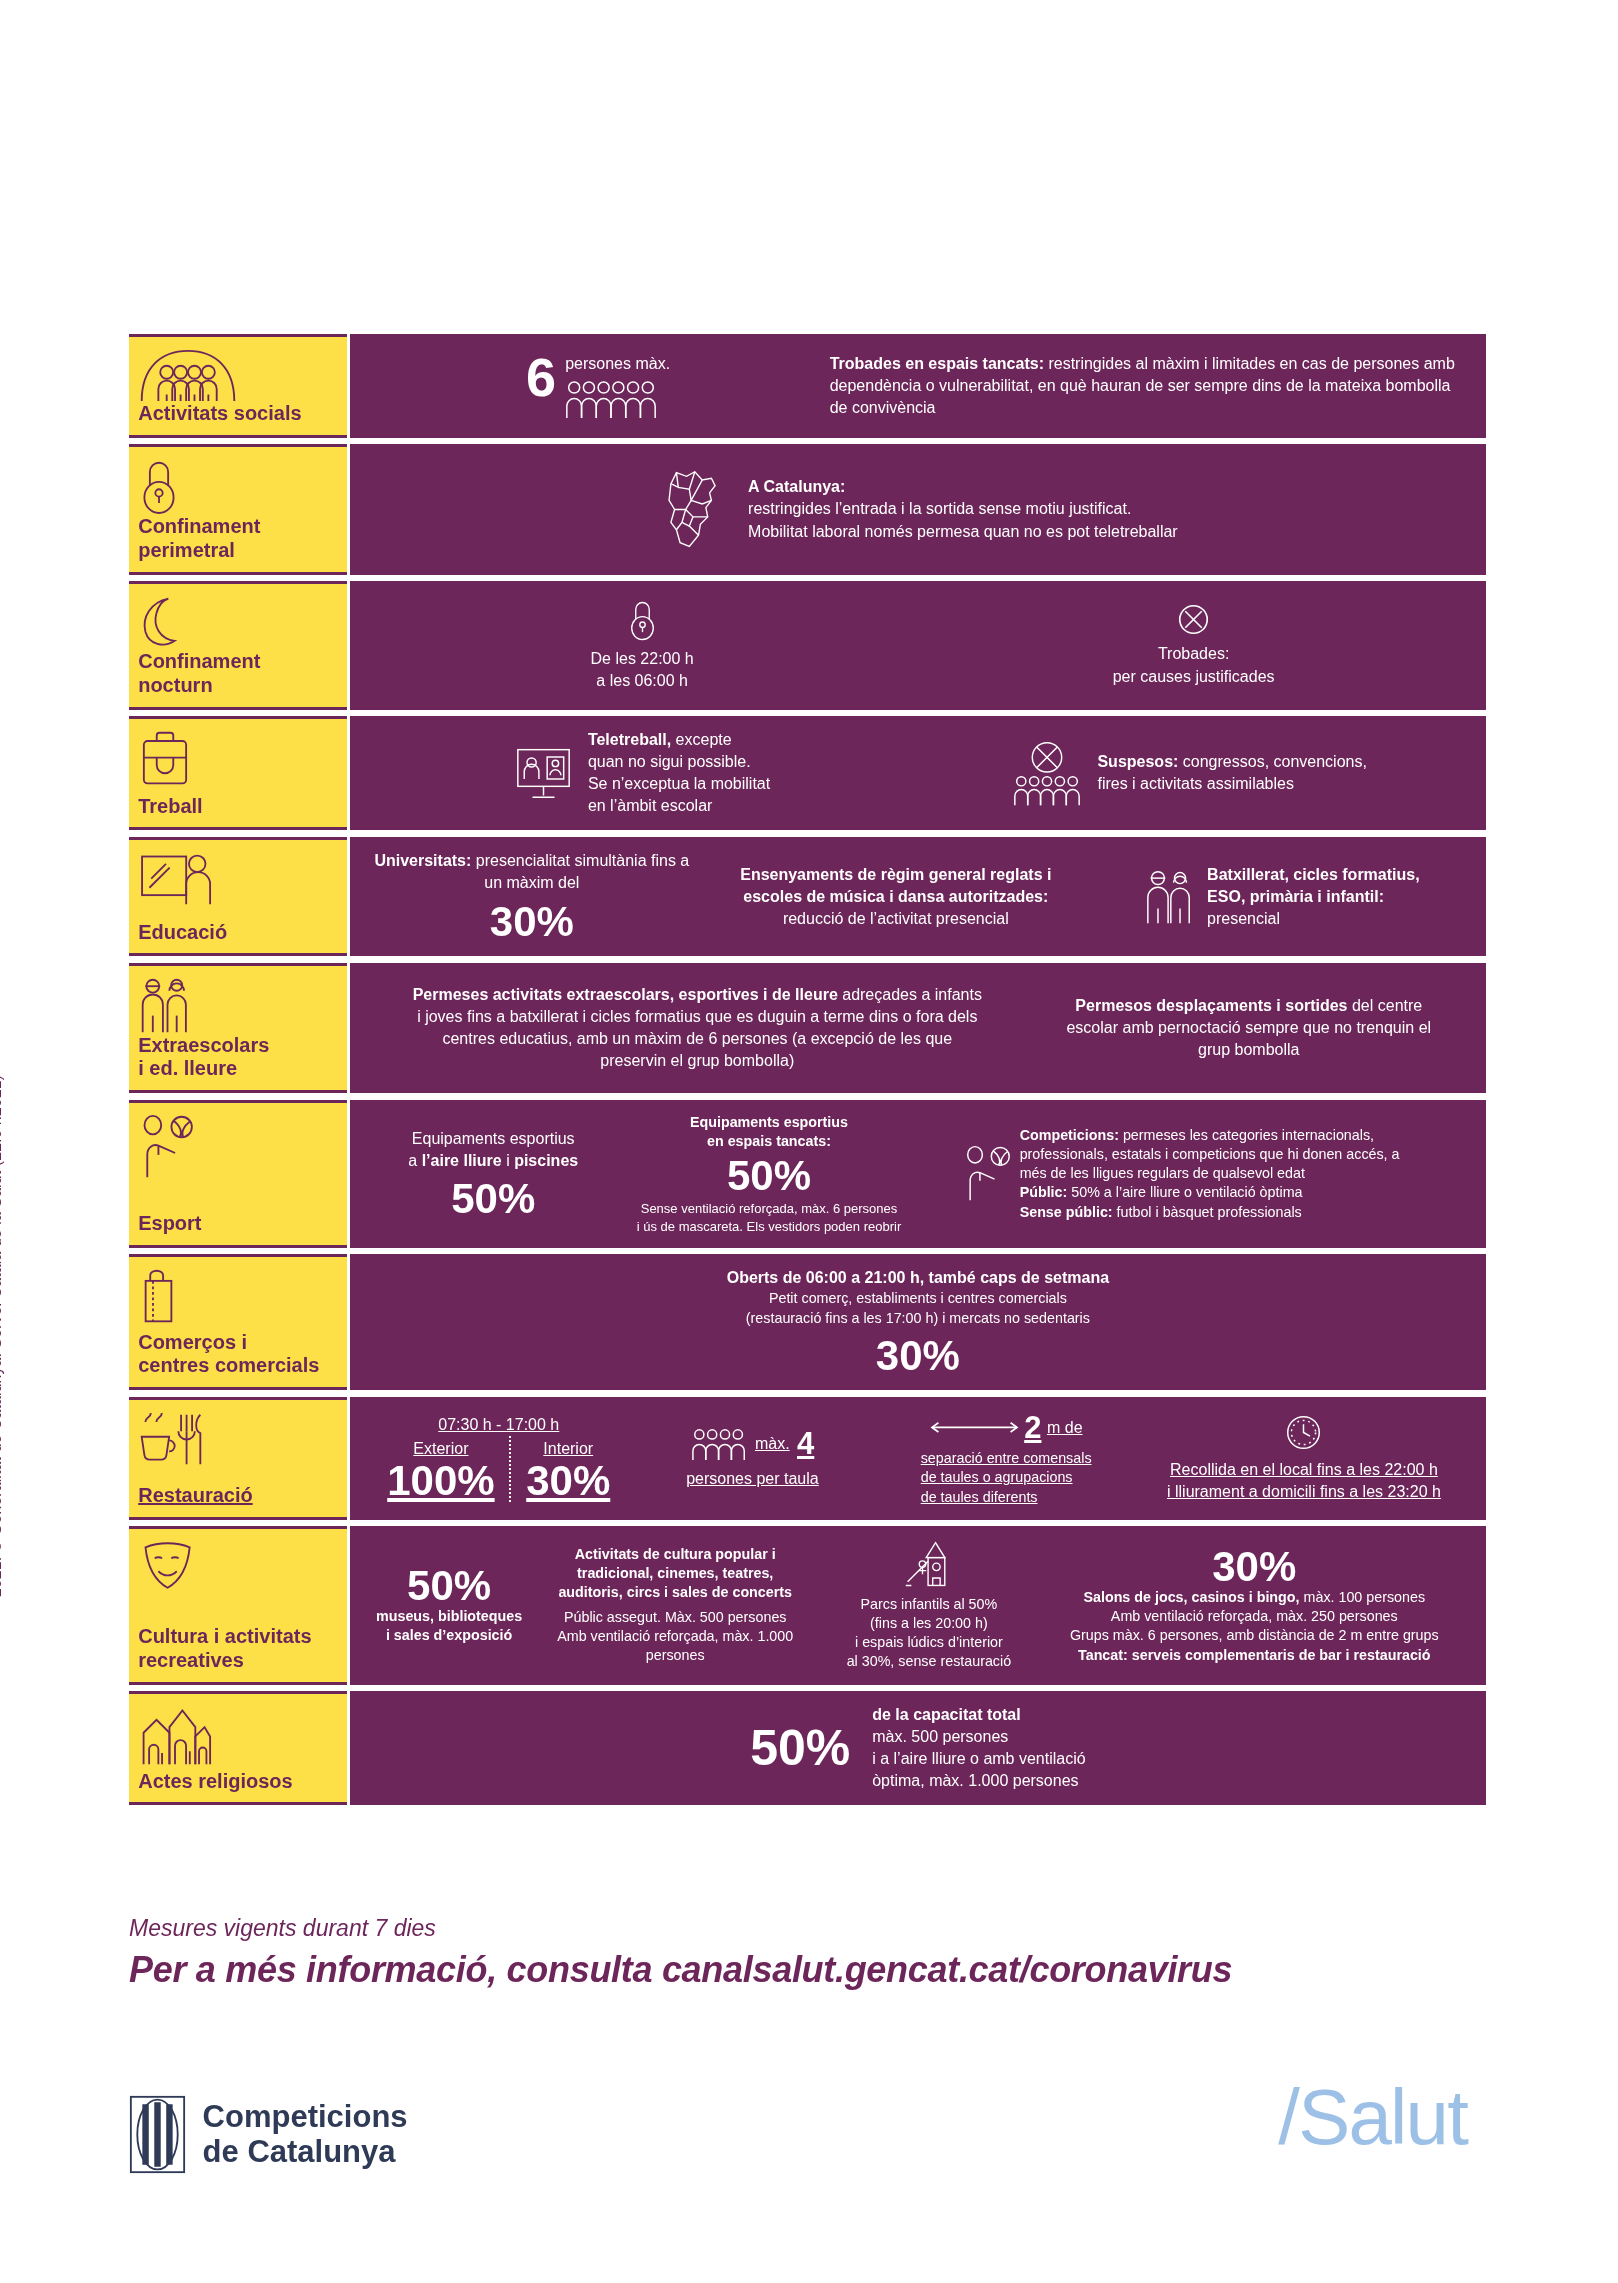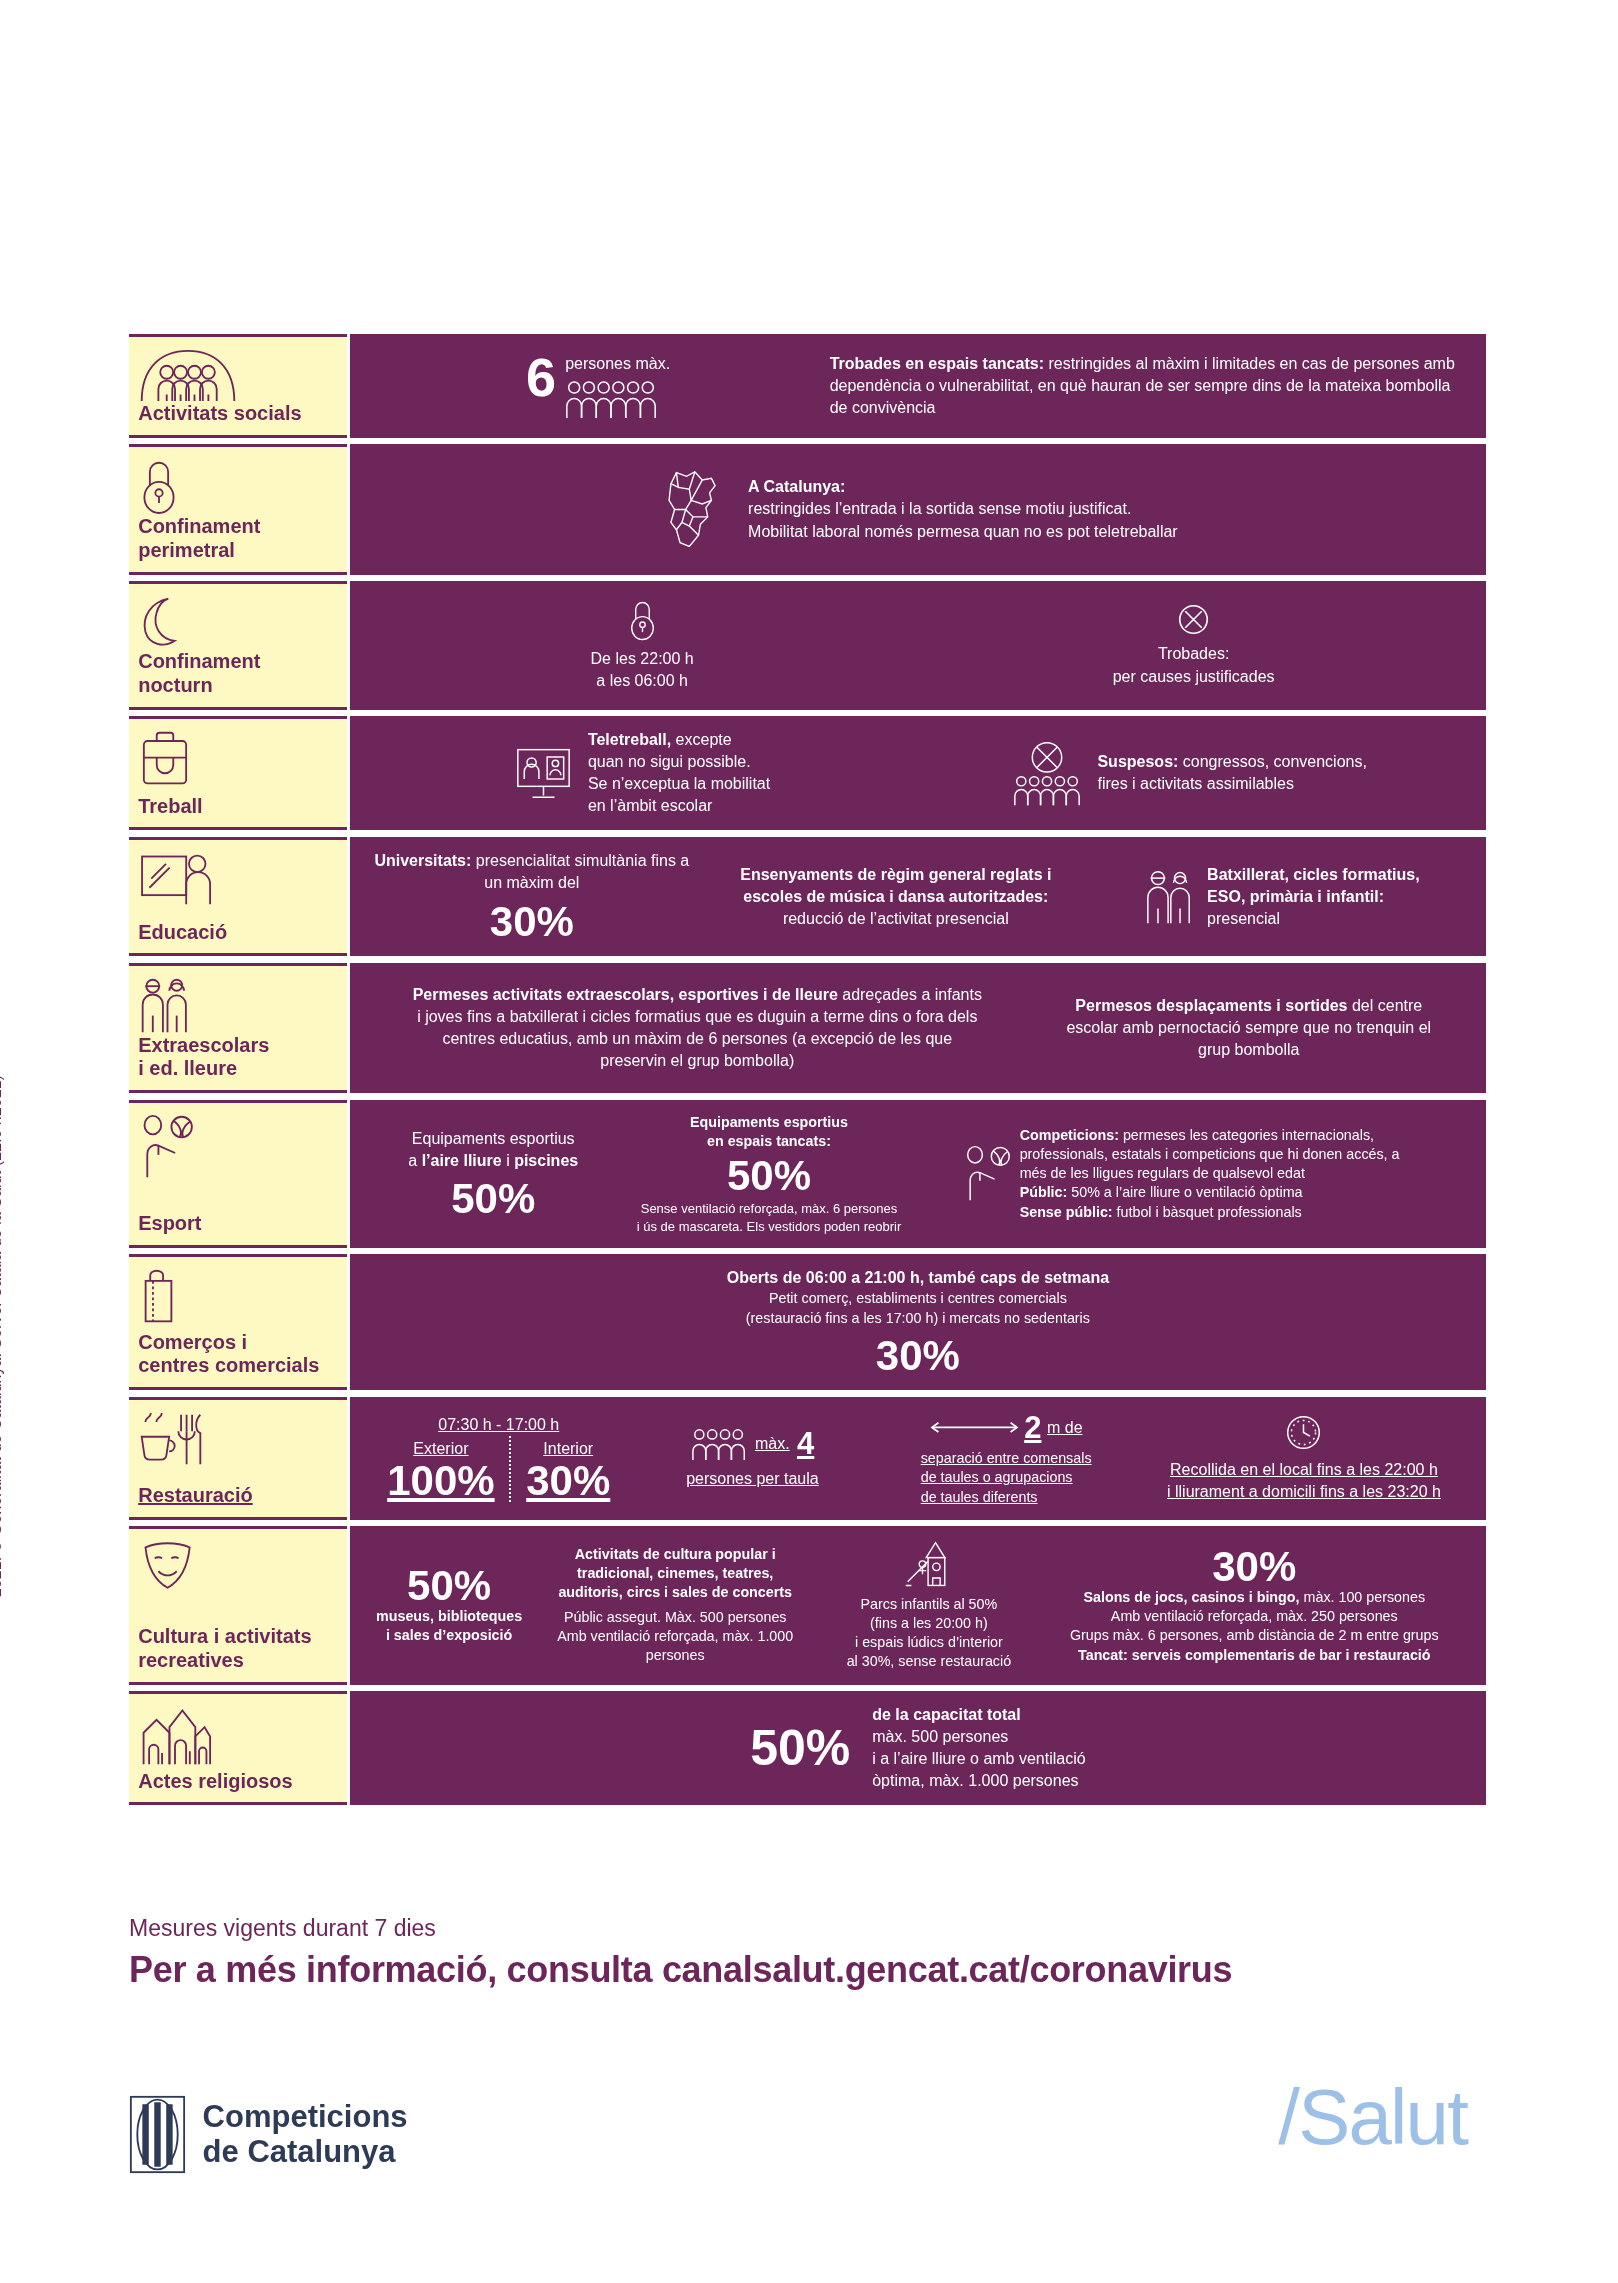--- a/index.html
+++ b/index.html
@@ -32,21 +32,21 @@
     transform:rotate(-90deg);transform-origin:left top;
     font-size:15.7px;color:#6d2659;white-space:nowrap;letter-spacing:0.2px;
   }
 
   
   .table{position:absolute;left:129px;top:334px;width:1357px;}
   .row{display:flex;width:100%;margin-bottom:6.5px;position:relative;}
   .row:last-child{margin-bottom:0;}
 
   .cat{
-    width:218px;flex:0 0 218px;background:#fef9c3;position:relative;
+    width:218px;flex:0 0 218px;background:#fde047;position:relative;
     border-top:3.7px solid #6d2659;border-bottom:3.7px solid #6d2659;
     box-sizing:border-box;display:flex;flex-direction:column;
     justify-content:space-between;padding:11px 9.2px 9.2px 3.7px;
   }
   .cat .ic{height:auto;display:flex;align-items:center;padding-left:5.5px;}
   .cat .cname{
     font-size:20px;font-weight:700;color:#6d2659;line-height:1.18;
     padding-left:5.5px;
   }
   .content{
@@ -73,21 +73,21 @@
   .r-treball .content,.r-treball .cat{min-height:96px;}
   .r-educ .content,.r-educ .cat{min-height:97px;}
   .r-extra .content,.r-extra .cat{min-height:96px;}
   .r-esport .content,.r-esport .cat{min-height:118px;}
   .r-comerc .content,.r-comerc .cat{min-height:106px;}
   .r-rest .content,.r-rest .cat{min-height:102px;text-decoration:underline;}
   .r-cult .content,.r-cult .cat{min-height:115px;}
   .r-relig .content,.r-relig .cat{min-height:103px;}
 
   
-  .footer{position:absolute;left:129px;top:1915px;width:1366px;}
+  .footer{position:absolute;left:129px;top:1915px;width:1366px;font-style:italic;}
   .f1{font-size:23px;color:#6d2659;}
   .f2{font-size:36px;font-weight:700;color:#6d2659;margin-top:7.4px;letter-spacing:-0.3px;}
 
   .logos{position:absolute;left:129px;top:2095px;width:1366px;height:129px;}
   .gen{display:flex;align-items:center;gap:16.6px;}
   .gen-txt{color:#2e3a56;font-weight:700;font-size:31px;line-height:1.12;}
   .salut{
     position:absolute;right:28px;top:-16.6px;color:#9dc0e6;
     font-size:78px;font-weight:400;letter-spacing:-1.8px;line-height:1;
   }

